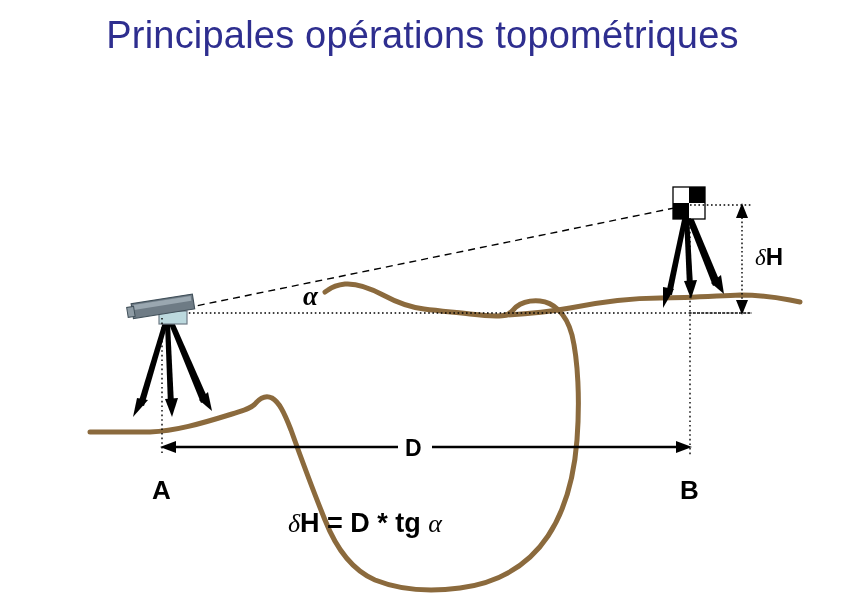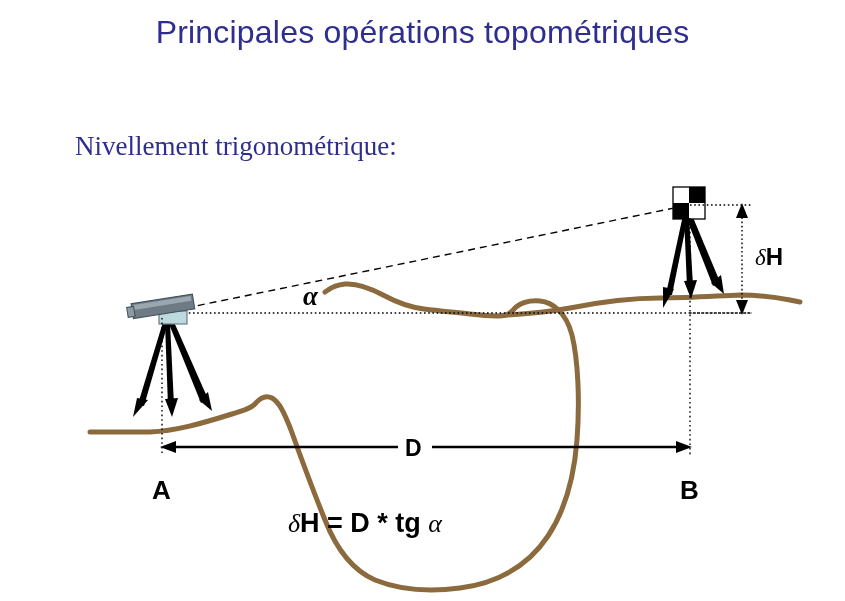--- a/index.html
+++ b/index.html
@@ -21,21 +21,21 @@
     height: 601px;
     background: #ffffff;
   }
   .slide-title {
     position: absolute;
     left: 0;
     top: 14px;
     width: 845px;
     text-align: center;
     font-family: "Liberation Sans", sans-serif;
-    font-size: 32px;
+    font-size: 38px;
     font-weight: 400;
     letter-spacing: 0.2px;
     color: #2e2e8f;
     white-space: nowrap;
   }
   .slide-subtitle {
     position: absolute;
     left: 75px;
     top: 131px;
     font-family: "Liberation Serif", serif;
@@ -62,21 +62,20 @@
     fill: #000000;
   }
 </style>
 </head>
 <body>
 
 <div id="slide">
 
   <div class="slide-title">Principales opérations topométriques</div>
 
-  <div class="slide-subtitle">Nivellement trigonométrique:</div>
 
   <svg id="diagram" viewBox="0 0 845 601" width="845" height="601">
 
     <g>
       <path d="M 90 432
                L 150 432
                C 175 431, 200 424, 232 414
                C 244 410, 250 409, 255 404
                C 260 398, 266 395, 272 398
                C 279 402, 284 412, 291 430

